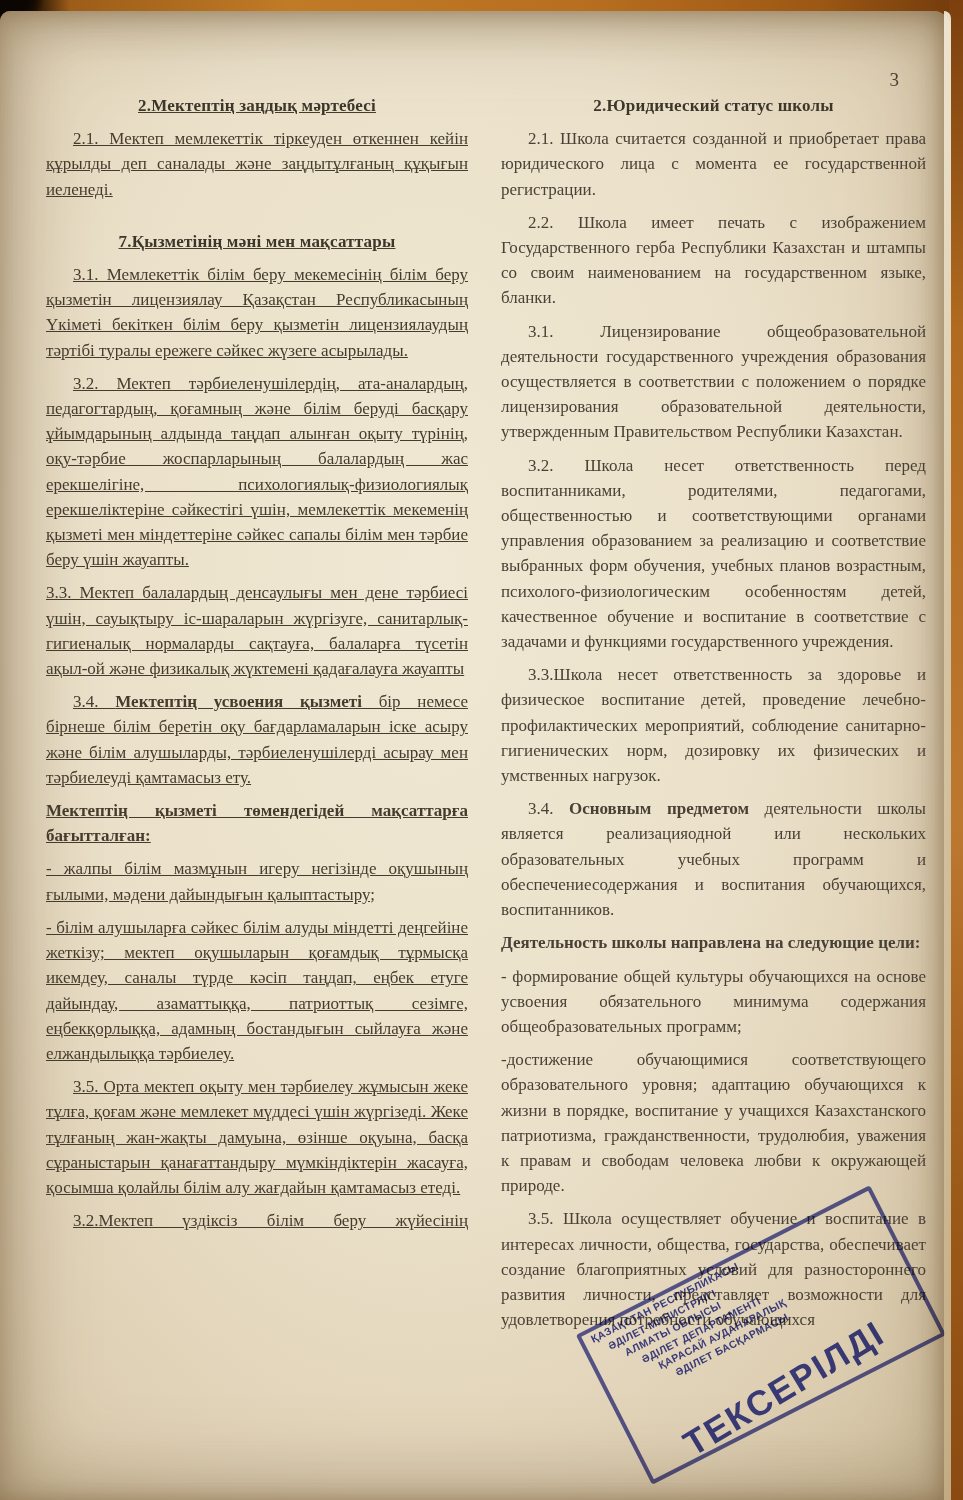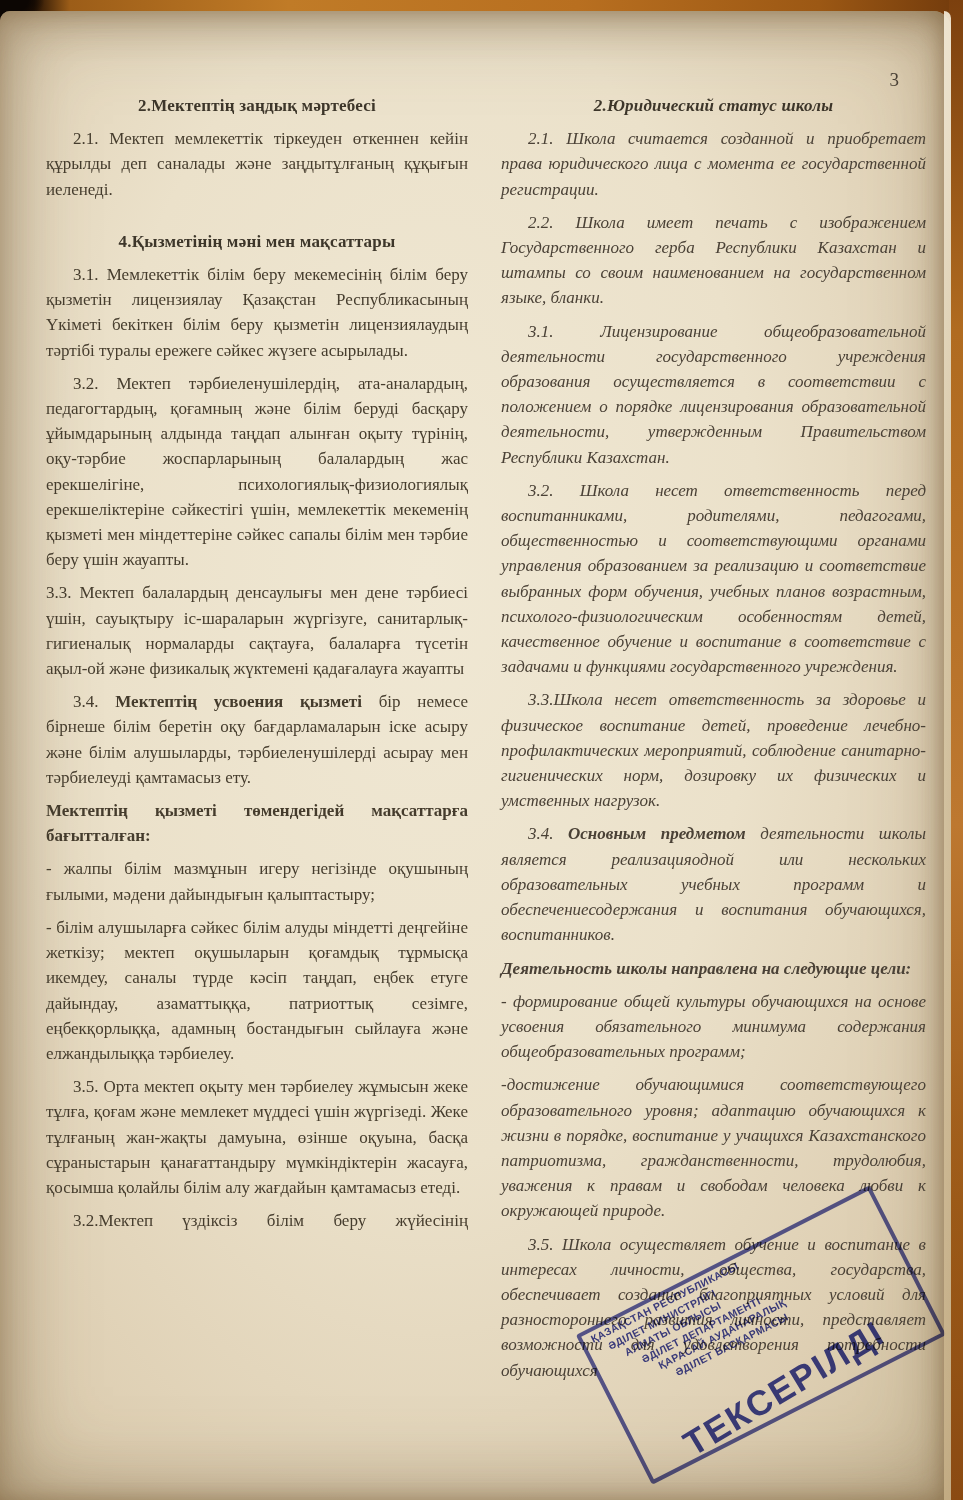--- a/index.html
+++ b/index.html
@@ -39,22 +39,22 @@
   }
   .page-number{
     position:absolute; top:58px; right:52px;
     font-size:19px; color:#4a4136;
   }
   .cols{
     position:absolute; left:0; top:0; width:100%;
     display:flex; gap:17px; padding:82px 17px 10px 38px; box-sizing:border-box;
   }
   .col{ color:#48402f; font-size:17px; line-height:25.2px; text-align:justify; }
-  .col-kz{ flex:0 0 438px; color:#453c2d; }
-  .col-ru{ flex:1 1 auto; color:#4a4136;font-style:italic; }
+  .col-kz{ flex:0 0 438px; color:#453c2d;text-decoration:underline; }
+  .col-ru{ flex:1 1 auto; color:#4a4136; }
   .h{ font-weight:bold; text-align:center; color:#3d362a; letter-spacing:.2px; }
   .gap{ margin-top:27px; }
   .p{ margin:8px; }
   .ind{ text-indent:27px; }
   .b{ font-weight:bold; }
   .stretch{ text-align-last:justify; }
   
   .stamp{
     position:absolute; left:596px; top:1240px; width:330px; height:168px;
     border:4px solid rgba(53,58,160,.85); border-radius:3px;
@@ -89,21 +89,21 @@
   <div class="wood-right"></div>
   <div class="corner-dark"></div>
 
   <div class="page">
     <div class="page-number">3</div>
 
     <div class="cols">
       <div class="col col-kz">
           <div class="h"><span>2.Мектептің заңдық мәртебесі</span></div>
           <div class="p ind"><span>2.1. Мектеп мемлекеттік тіркеуден өткеннен кейін құрылды деп саналады және заңдытұлғаның құқығын иеленеді.</span></div>
-          <div class="h gap"><span>4.Қызметінің мәні мен мақсаттары</span></div>
+          <div class="h gap"><span>7.Қызметінің мәні мен мақсаттары</span></div>
           <div class="p ind"><span>3.1. Мемлекеттік білім беру мекемесінің білім беру қызметін лицензиялау Қазақстан Республикасының Үкіметі бекіткен білім беру қызметін лицензиялаудың тәртібі туралы ережеге сәйкес жүзеге асырылады.</span></div>
           <div class="p ind"><span>3.2. Мектеп тәрбиеленушілердің, ата-аналардың, педагогтардың, қоғамның және білім беруді басқару ұйымдарының алдында таңдап алынған оқыту түрінің, оқу-тәрбие жоспарларының балалардың жас ерекшелігіне, психологиялық-физиологиялық ерекшеліктеріне сәйкестігі үшін, мемлекеттік мекеменің қызметі мен міндеттеріне сәйкес сапалы білім мен тәрбие беру үшін жауапты.</span></div>
           <div class="p"><span>3.3. Мектеп балалардың денсаулығы мен дене тәрбиесі үшін,  сауықтыру іс-шараларын жүргізуге, санитарлық-гигиеналық нормаларды сақтауға, балаларға түсетін ақыл-ой және физикалық жүктемені қадағалауға жауапты</span></div>
           <div class="p ind"><span>3.4. </span><span class="b">Мектептің усвоения қызметі</span><span> бір немесе бірнеше білім беретін оқу бағдарламаларын іске асыру және білім алушыларды, тәрбиеленушілерді асырау мен тәрбиелеуді қамтамасыз ету.</span></div>
           <div class="p b"><span class="b">Мектептің қызметі төмендегідей мақсаттарға бағытталған:</span></div>
           <div class="p"><span>- жалпы білім мазмұнын игеру негізінде оқушының ғылыми, мәдени дайындығын қалыптастыру;</span></div>
           <div class="p"><span>- білім алушыларға сәйкес білім алуды міндетті деңгейіне жеткізу; мектеп оқушыларын қоғамдық тұрмысқа икемдеу, саналы түрде кәсіп таңдап, еңбек етуге дайындау, азаматтыққа, патриоттық сезімге, еңбекқорлыққа, адамның бостандығын сыйлауға және елжандылыққа тәрбиелеу.</span></div>
           <div class="p ind"><span>3.5. Орта мектеп оқыту мен тәрбиелеу жұмысын жеке тұлға, қоғам және мемлекет мүддесі үшін жүргізеді. Жеке тұлғаның жан-жақты дамуына, өзінше оқуына, басқа сұраныстарын қанағаттандыру мүмкіндіктерін жасауға, қосымша қолайлы білім алу жағдайын қамтамасыз етеді.</span></div>
           <div class="p ind stretch"><span>3.2.Мектеп үздіксіз білім беру жүйесінің</span></div>
         </div>

